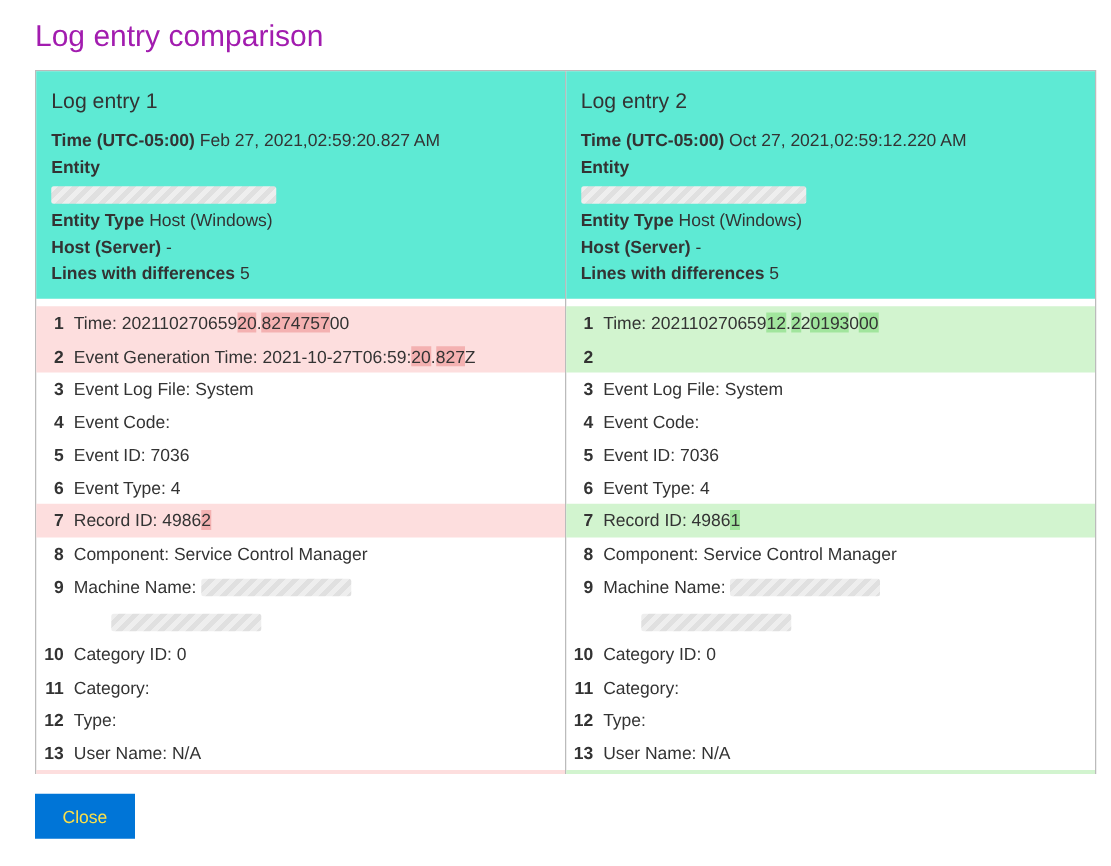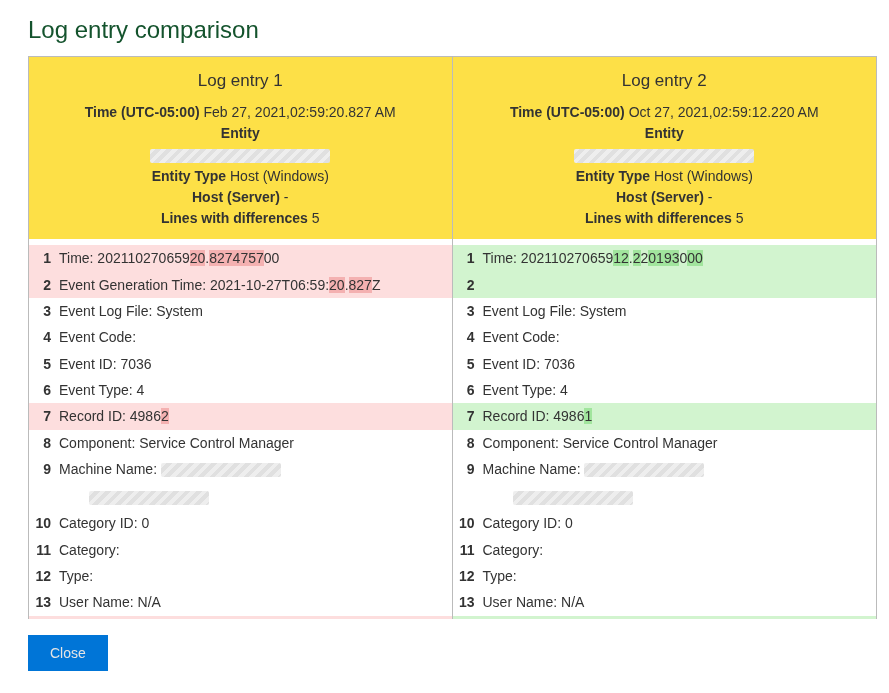--- a/index.html
+++ b/index.html
@@ -19,21 +19,21 @@
     .dialog {
       width: 100%;
       height: 100%;
       display: flex;
       flex-direction: column;
     }
     .dialog-title {
       font-size: 24px;
       font-weight: normal;
       padding: 16px 28px 12px 28px;
-      color: #14532d;
+      color: #a21caf;
     }
     .content-wrapper {
       flex: 1;
       overflow: hidden;
       position: relative;
       display: flex;
     }
     .scroll-area {
       flex: 1;
       overflow-y: scroll;
@@ -59,26 +59,25 @@
     }
     .col {
       width: 50%;
       display: flex;
       flex-direction: column;
     }
     .col:first-child {
       border-right: 1px solid #bbb;
     }
     .col-header {
-      background: #fde047;
+      background: #5eead4;
       padding: 12px 12px 10px 12px;
       font-size: 14px;
       color: #333;
       line-height: 1.45;
-      text-align: center;
     }
     .col-header h3 {
       font-size: 17px;
       font-weight: normal;
       margin-bottom: 8px;
       color: #333;
     }
     .col-header .line {
       margin-bottom: 1px;
     }
@@ -129,21 +128,21 @@
       background: #f4b1b1;
     }
     .hl-green {
       background: #a1e59d;
     }
     .footer {
       padding: 16px 28px 22px 28px;
     }
     .btn-close {
       background: #0075d7;
-      color: #e5e5e5;
+      color: #fde047;
       border: none;
       padding: 10px 22px;
       font-size: 14px;
       cursor: pointer;
     }
     .indent-redacted {
       padding-left: 30px;
       padding-top: 2px;
     }
   </style>

